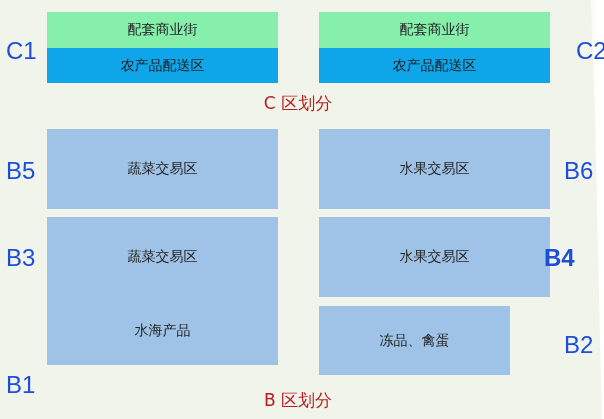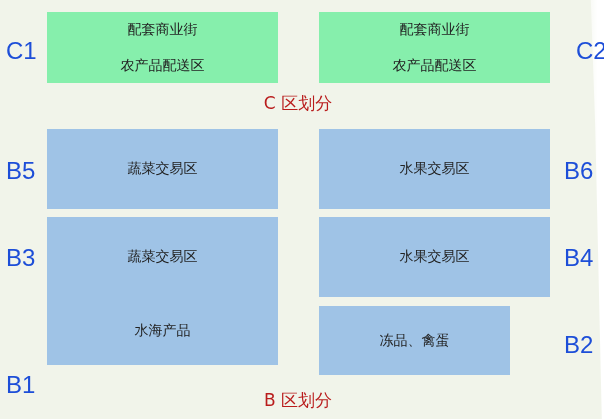--- a/index.html
+++ b/index.html
@@ -4,21 +4,21 @@
 <style>
   html, body { margin:0; padding:0; }
   body { width:604px; height:419px; background:#f1f4ea; position:relative; overflow:hidden;
          font-family:"DejaVu Sans","Liberation Sans",sans-serif; }
   .curl { position:absolute; right:0; top:0; width:22px; height:419px;
           background:linear-gradient(90deg, rgba(255,255,255,0) 0%, #ffffff 70%);
           clip-path: polygon(40% 0, 100% 0, 100% 100%, 90% 100%, 60% 30%); }
   .box { position:absolute; display:flex; align-items:center; justify-content:center;
          font-size:14px; color:#222; }
   .pink { background:#86efac; }
-  .green { background:#86efac; }
+  .green { background:#0ea5e9; }
   .blue { background:#9fc3e6; }
   .zlabel { position:absolute; font-family:"Liberation Sans",sans-serif; font-size:24px; color:#1d4ed8; }
   .caption { position:absolute; font-size:17px; color:#b91c1c; width:200px; text-align:center; }
 </style>
 </head>
 <body>
 
 <div class="curl"></div>
 
 <div class="zlabel" style="left:6px;top:37px;">C1</div>
@@ -32,20 +32,20 @@
 <div class="caption" style="left:198px;top:92px;">C 区划分</div>
 
 <div class="zlabel" style="left:6px;top:157px;">B5</div>
 <div class="box blue" style="left:47px;top:129px;width:231px;height:80px;">蔬菜交易区</div>
 <div class="box blue" style="left:319px;top:129px;width:231px;height:80px;">水果交易区</div>
 <div class="zlabel" style="left:564px;top:157px;">B6</div>
 
 <div class="zlabel" style="left:6px;top:244px;">B3</div>
 <div class="box blue" style="left:47px;top:217px;width:231px;height:80px;">蔬菜交易区</div>
 <div class="box blue" style="left:319px;top:217px;width:231px;height:80px;">水果交易区</div>
-<div class="zlabel" style="left:564px;top:244px;">B4</div>
+<div class="zlabel" style="left:544px;top:244px;font-weight:bold;">B4</div>
 
 <div class="zlabel" style="left:6px;top:331px;margin-top:40px;">B1</div>
 <div class="box blue" style="left:47px;top:296px;width:231px;height:69px;">水海产品</div>
 <div class="box blue" style="left:319px;top:306px;width:191px;height:69px;">冻品、禽蛋</div>
 <div class="zlabel" style="left:564px;top:331px;">B2</div>
 
 <div class="caption" style="left:198px;top:389px;">B 区划分</div>
 
 </body></html>

